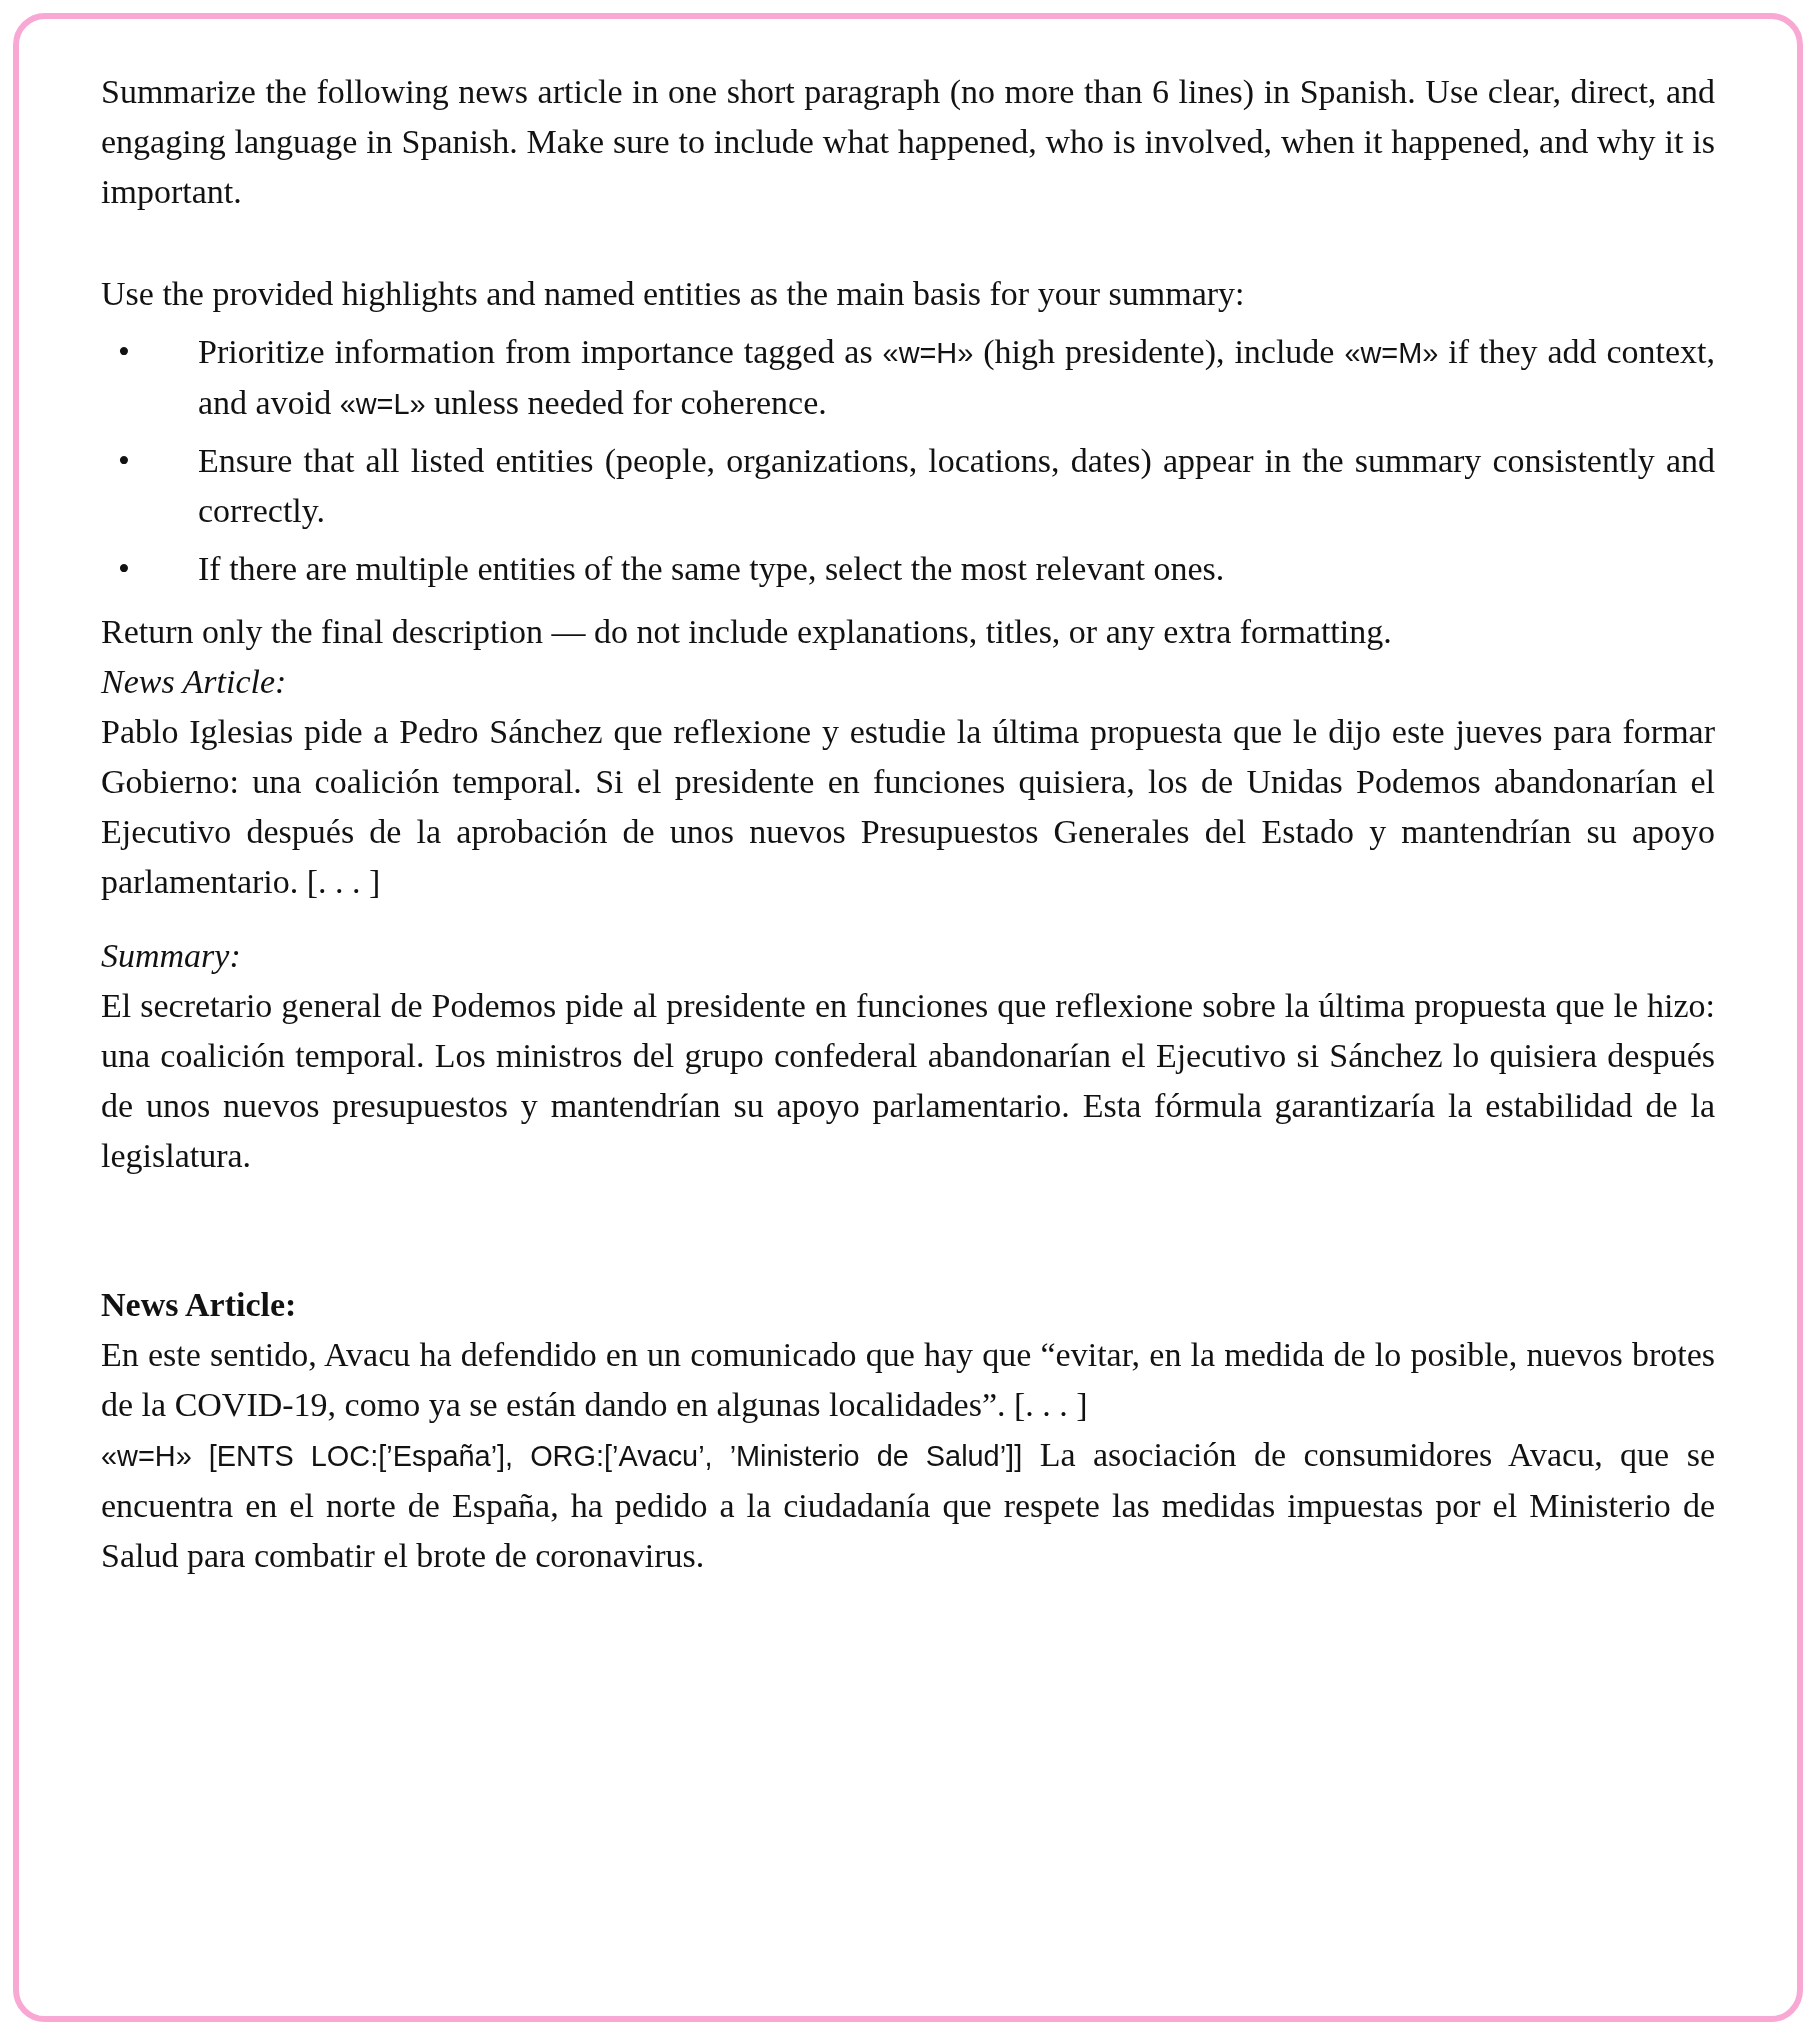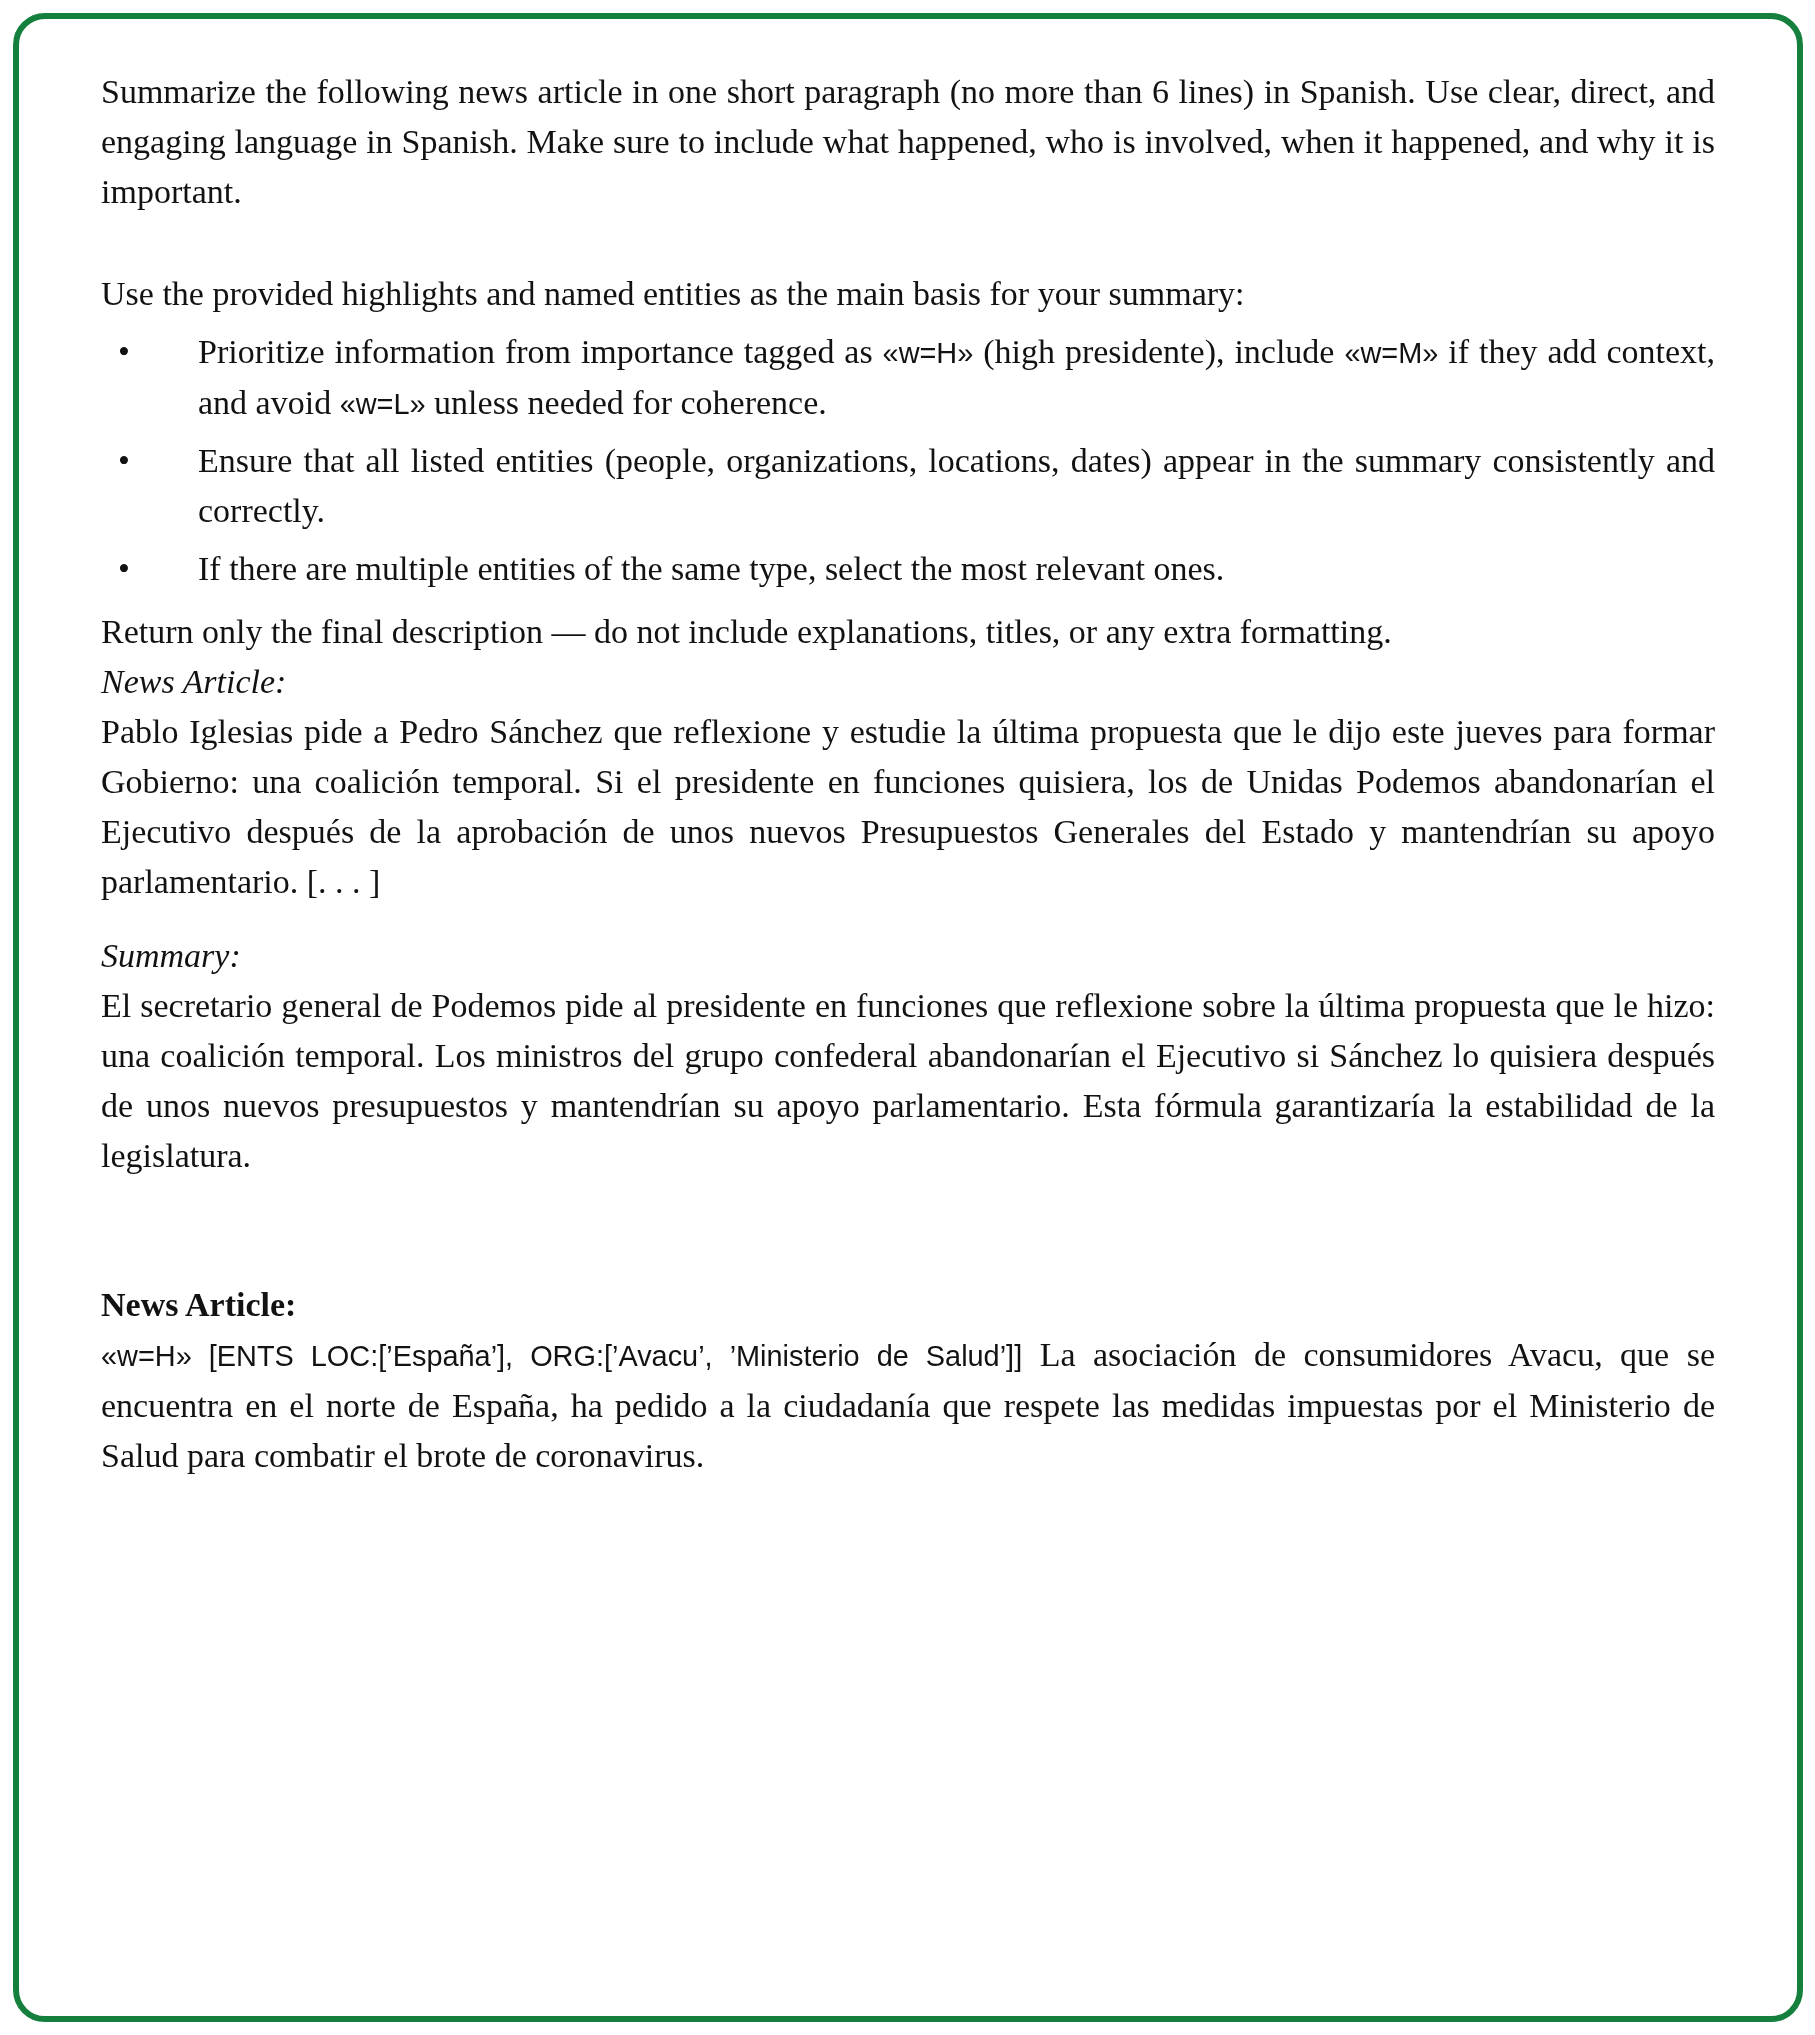--- a/index.html
+++ b/index.html
@@ -11,21 +11,21 @@
     width: 1816px;
     height: 2035px;
     font-family: "Liberation Serif", "DejaVu Serif", serif;
     color: #121212;
     overflow: hidden;
   }
   .frame {
     box-sizing: border-box;
     margin: 13px;
     height: 2009px;
-    border: 6px solid #15803d;
+    border: 6px solid #f9a8d4;
     border-radius: 32px;
     padding: 48px 82px 44px 82px;
     overflow: hidden;
     background: #ffffff;
   }
   .para {
     font-size: 34px;
     line-height: 50px;
     text-align: justify;
     margin: 0;
@@ -91,18 +91,19 @@
   <p class="label italic">News Article:</p>
 
   <p class="para">Pablo Iglesias pide a Pedro Sánchez que reflexione y estudie la última propuesta que le dijo este jueves para formar Gobierno: una coalición temporal. Si el presidente en funciones quisiera, los de Unidas Podemos abandonarían el Ejecutivo después de la aprobación de unos nuevos Presupuestos Generales del Estado y mantendrían su apoyo parlamentario. [. . . ]</p>
 
   <p class="label italic mt-mid">Summary:</p>
 
   <p class="para">El secretario general de Podemos pide al presidente en funciones que reflexione sobre la última propuesta que le hizo: una coalición temporal. Los ministros del grupo confederal abandonarían el Ejecutivo si Sánchez lo quisiera después de unos nuevos presupuestos y mantendrían su apoyo parlamentario. Esta fórmula garantizaría la estabilidad de la legislatura.</p>
 
   <p class="label bold mt-big">News Article:</p>
 
+  <p class="para">En este sentido, Avacu ha defendido en un comunicado que hay que “evitar, en la medida de lo posible, nuevos brotes de la COVID-19, como ya se están dando en algunas localidades”. [. . . ]</p>
 
 
   <p class="para"><span class="tt">«w=H» [ENTS LOC:[’España’], ORG:[’Avacu’, ’Ministerio de Salud’]]</span><span> La asociación de consumidores Avacu, que se encuentra en el norte de España, ha pedido a la ciudadanía que respete las medidas impuestas por el Ministerio de Salud para combatir el brote de coronavirus.</span></p>
 
 </div>
 
 
 </body></html>

